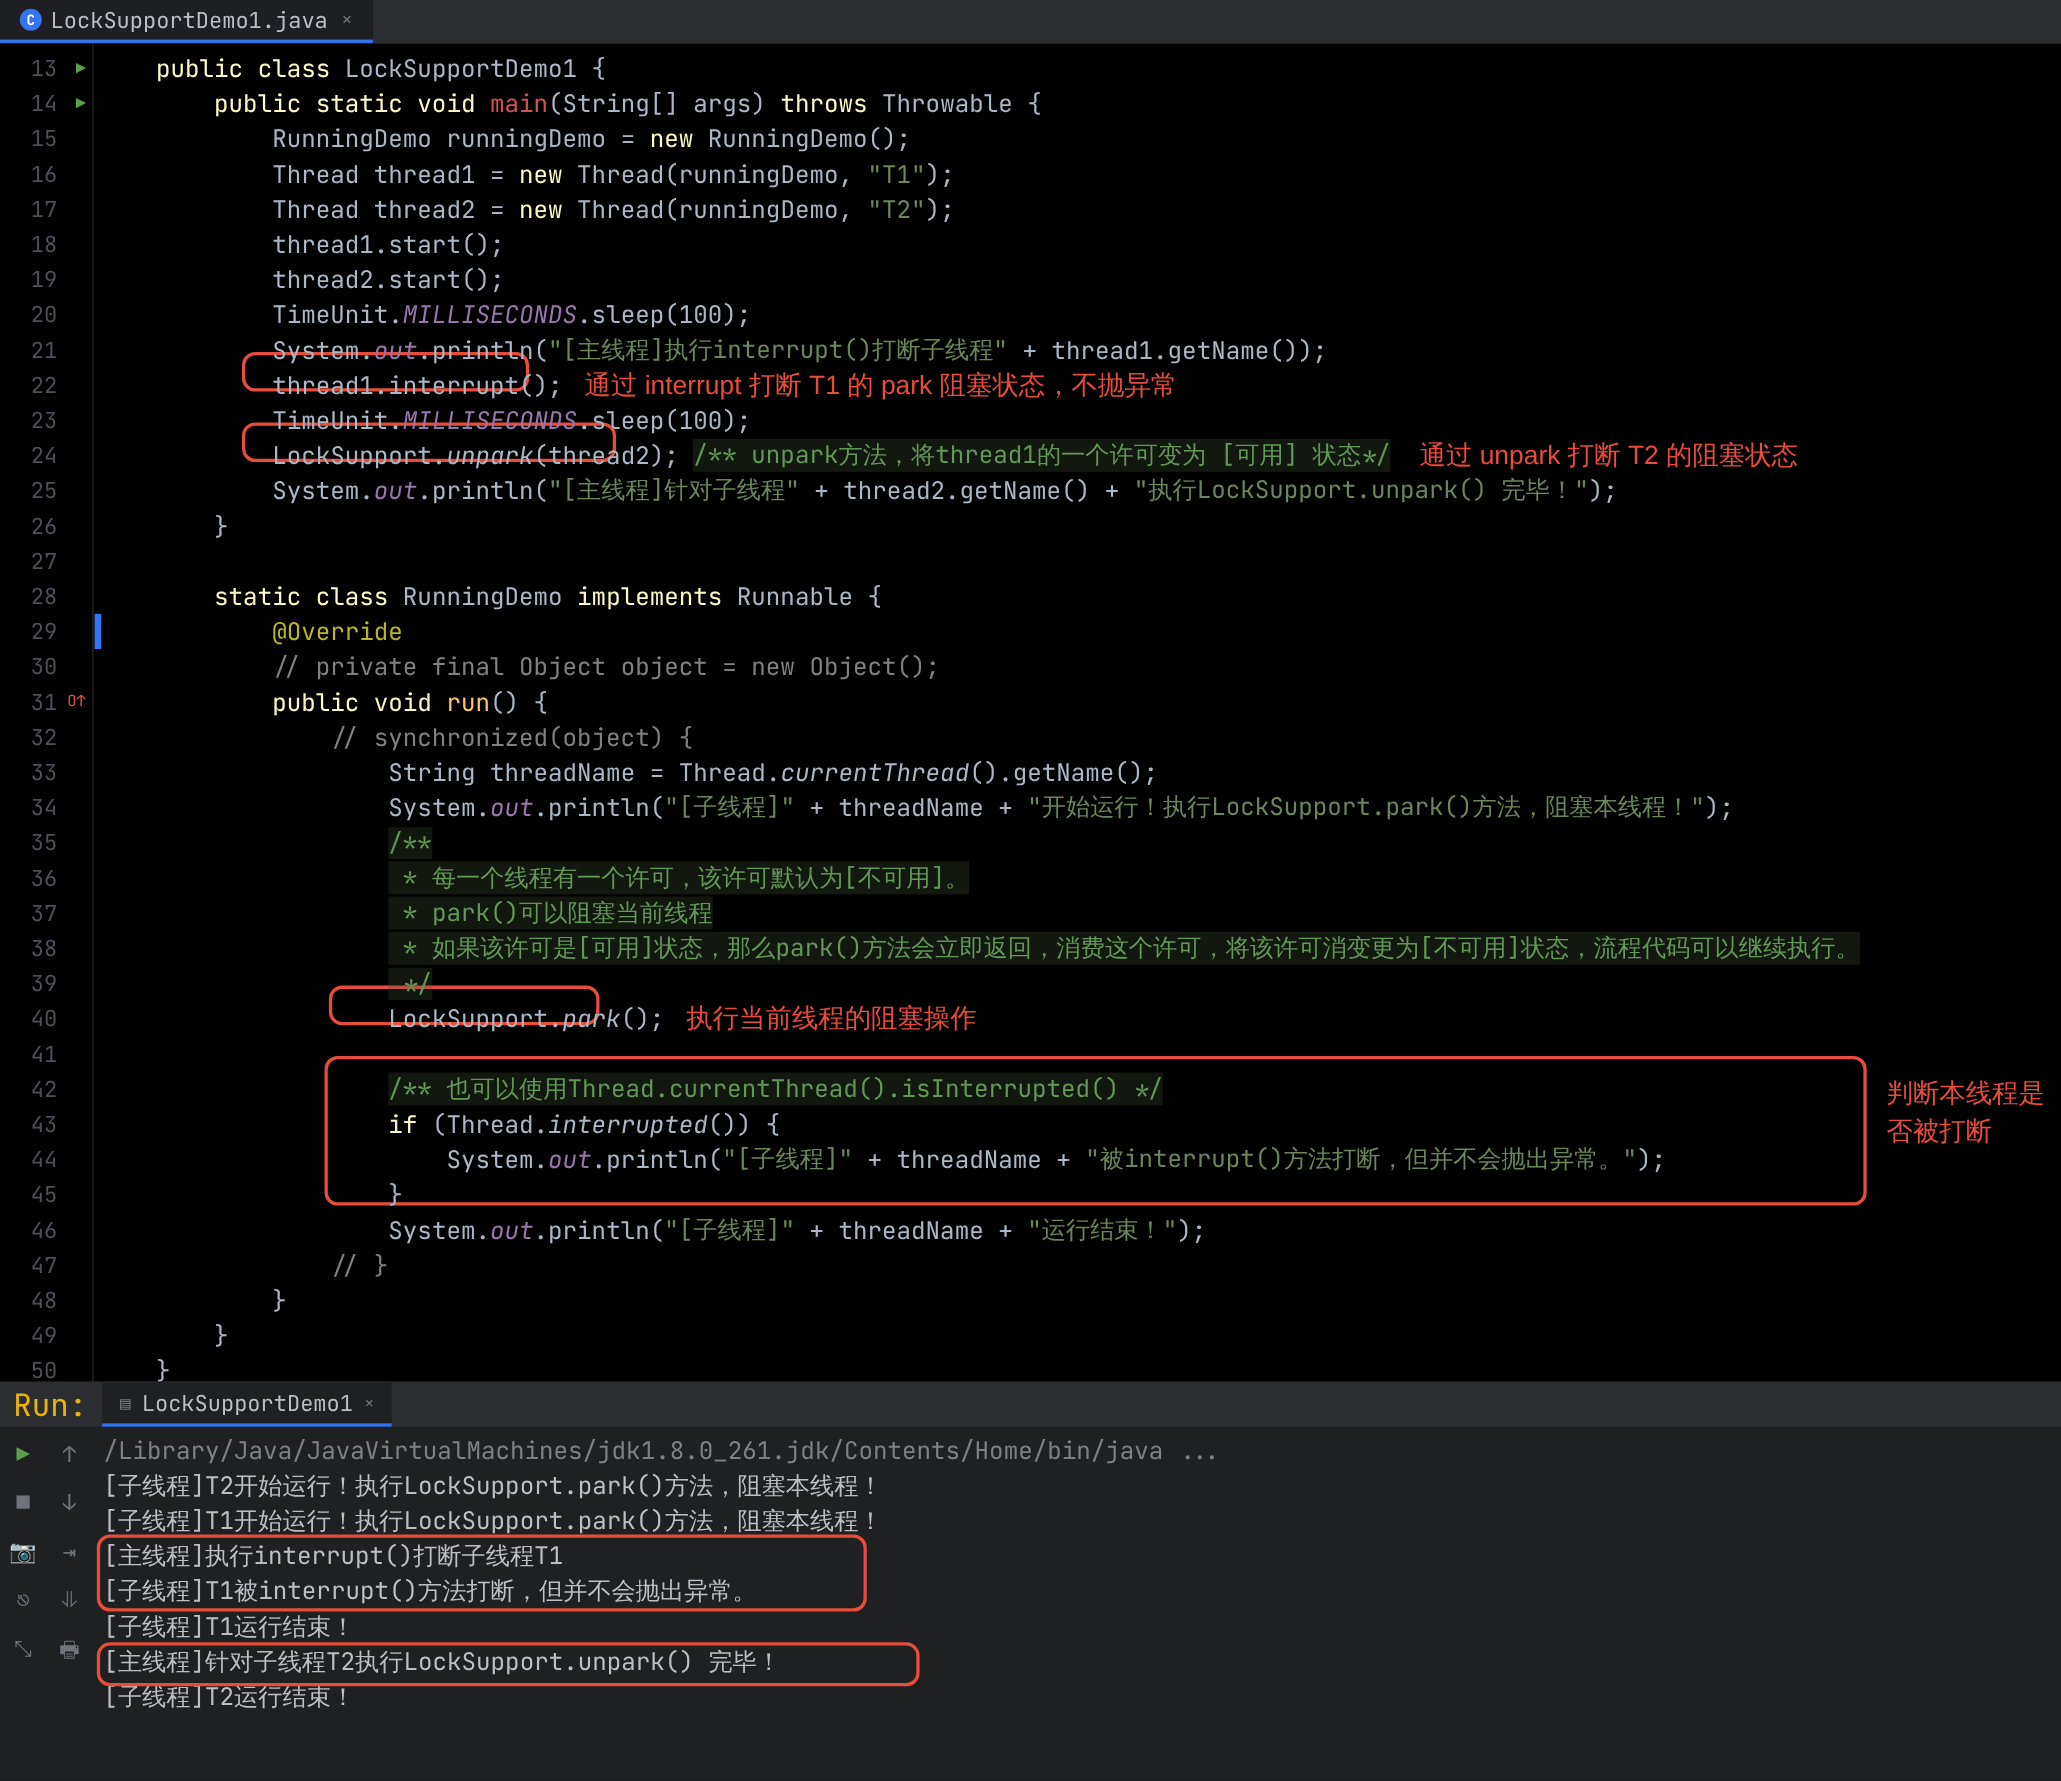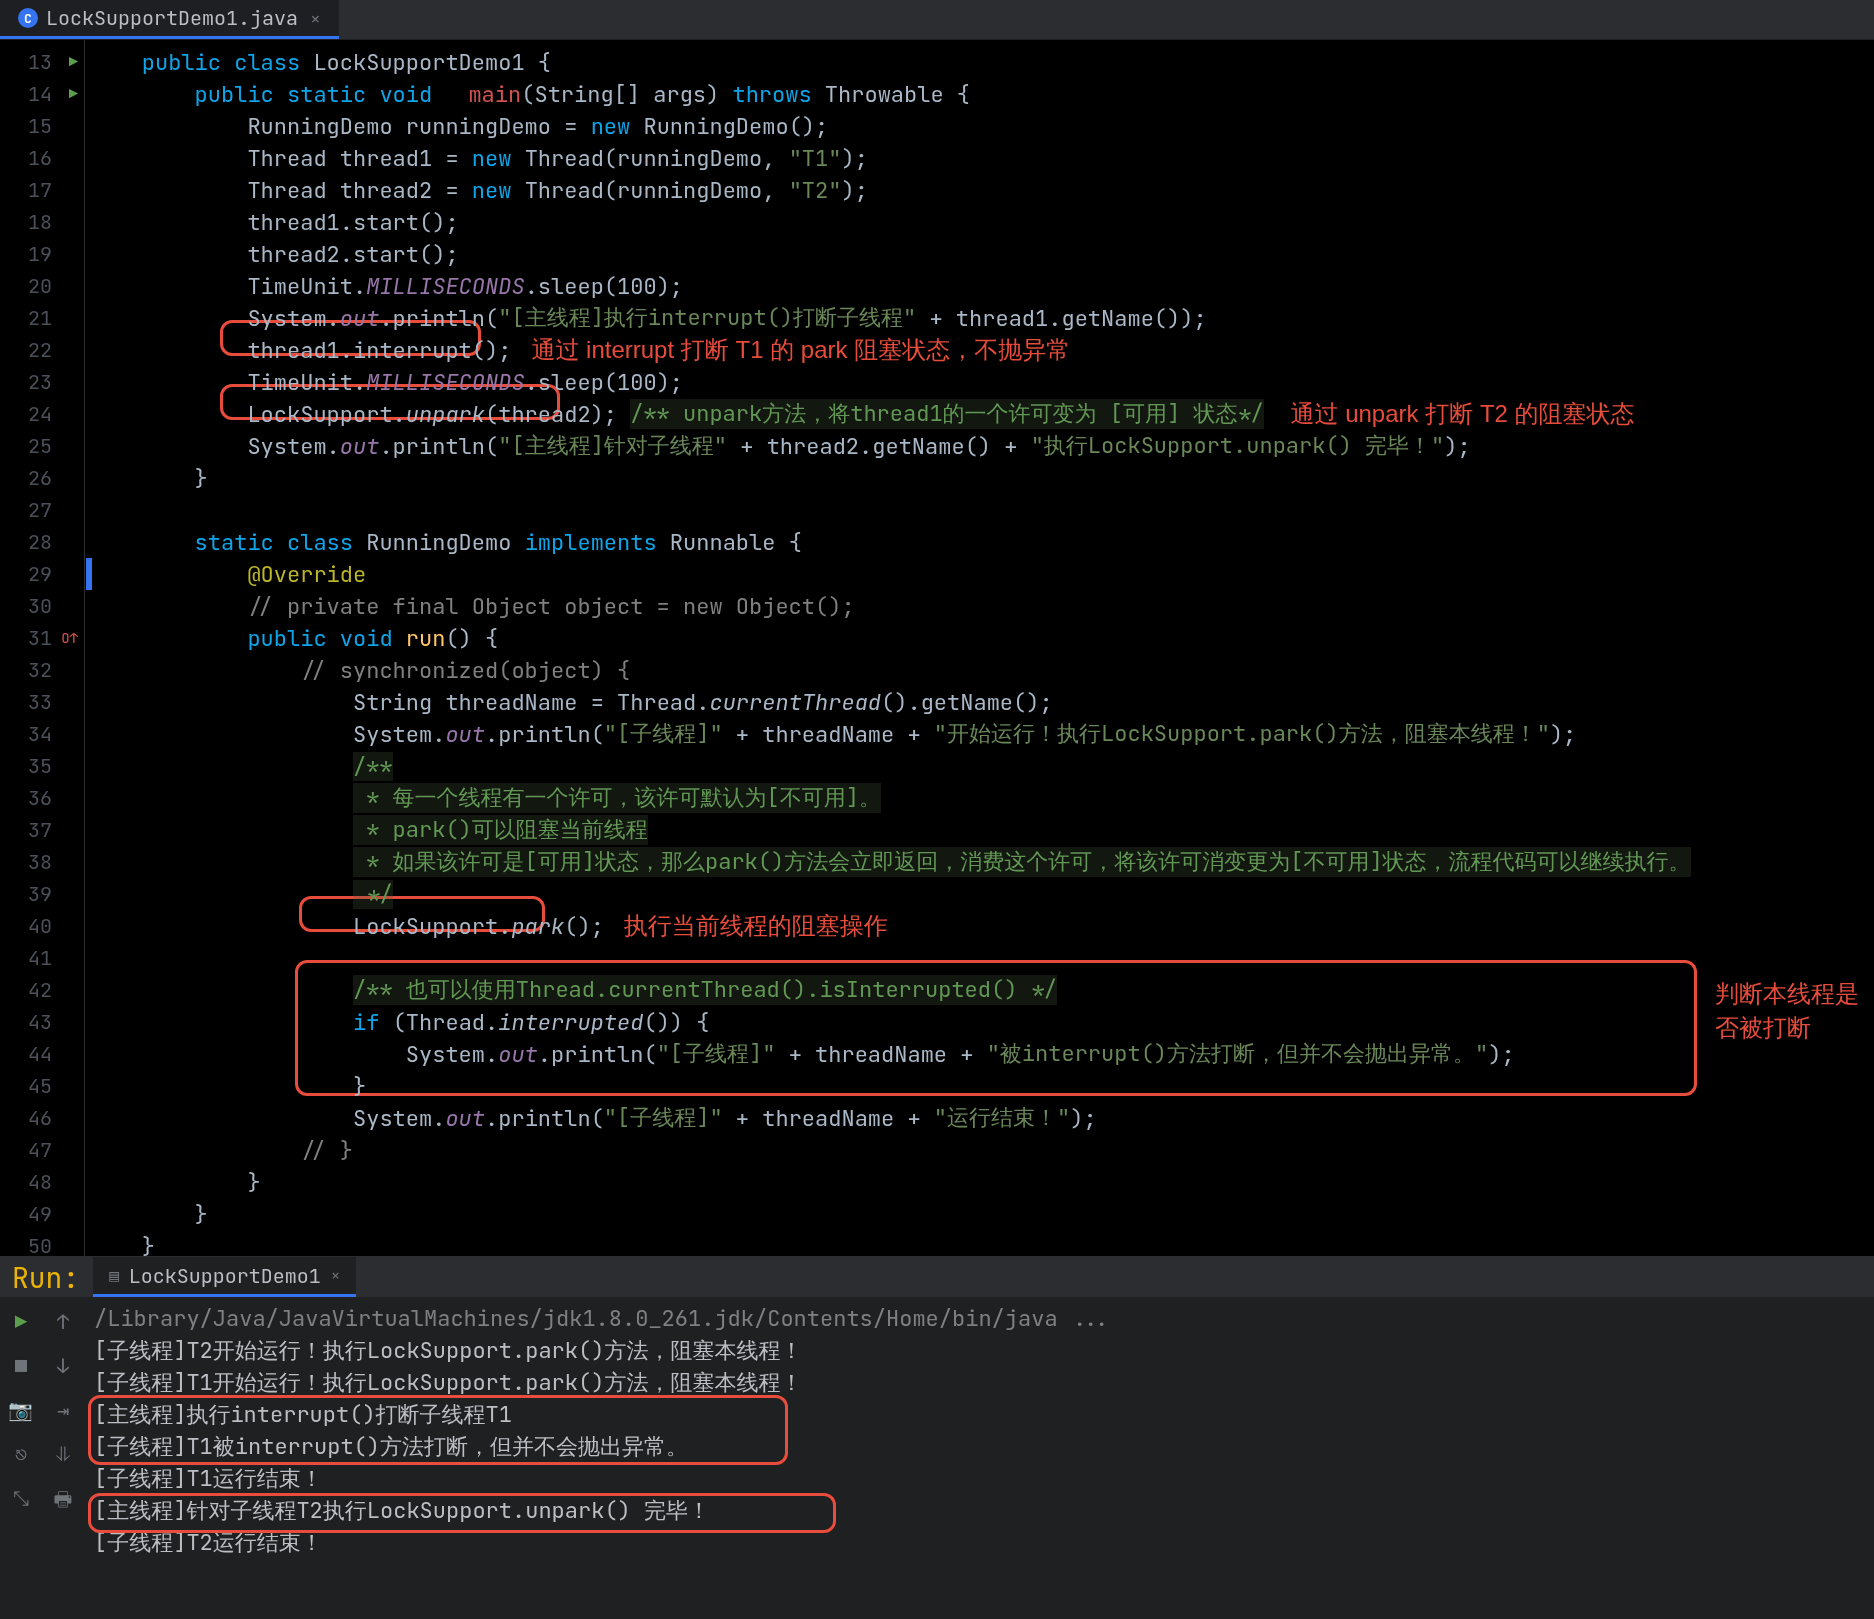--- a/index.html
+++ b/index.html
@@ -9,24 +9,24 @@
   .tab .file-icon { width: 20px; height: 20px; border-radius: 50%; background: #3574f0; display: inline-flex; align-items: center; justify-content: center; font-size: 13px; color: #fff; font-weight: bold; }
   .tab .close { color: #6f737a; font-size: 18px; cursor: pointer; margin-left: 4px; }
   .editor-area { flex: 1; display: flex; overflow: hidden; background: #000; }
   .gutter { width: 85px; background: #000; border-right: 1px solid #2b2d30; padding-top: 6px; }
   .gutter-line { height: 32px; display: flex; align-items: center; justify-content: flex-end; padding-right: 32px; color: #4b5059; font-size: 20px; position: relative; }
   .gutter-line .run-marker { position: absolute; right: 6px; color: #5b9e4d; font-size: 15px; }
   .vcs-marker { position: absolute; right: -8px; width: 6px; height: 32px; background: #3574f0; }
   .override-marker { position: absolute; right: 6px; color: #d9534f; font-size: 14px; }
   .code-area { flex: 1; padding-top: 6px; position: relative; }
   .code-line { height: 32px; display: flex; align-items: center; white-space: pre; font-size: 22px; padding-left: 4px; position: relative; }
-  .kw { color: #0ea5e9; }
+  .kw { color: #fef9c3; }
   .cls { color: #a9b7c6; }
   .method-def { color: #ffc66d; text-align: center; }
-  .method-main { color: #d25252; margin-left: 23px; }
+  .method-main { color: #d25252; }
   .str { color: #6a8759; }
   .cmt { color: #808080; }
   .javadoc { color: #629755; background: rgba(70,90,60,0.25); }
   .ann { color: #bbb529; }
   .static-field { color: #9876aa; font-style: italic; }
   .static-method { font-style: italic; color: #a9b7c6; }
   .param { color: #a9b7c6; }
   .gray-txt { color: #a9b7c6; }
   .rect { border: 3px solid #e74c3c; border-radius: 12px; position: absolute; pointer-events: none; }
   .anno-red { color: #e74c3c; font-family: "PingFang SC", sans-serif; font-size: 24px; font-weight: 400; }

